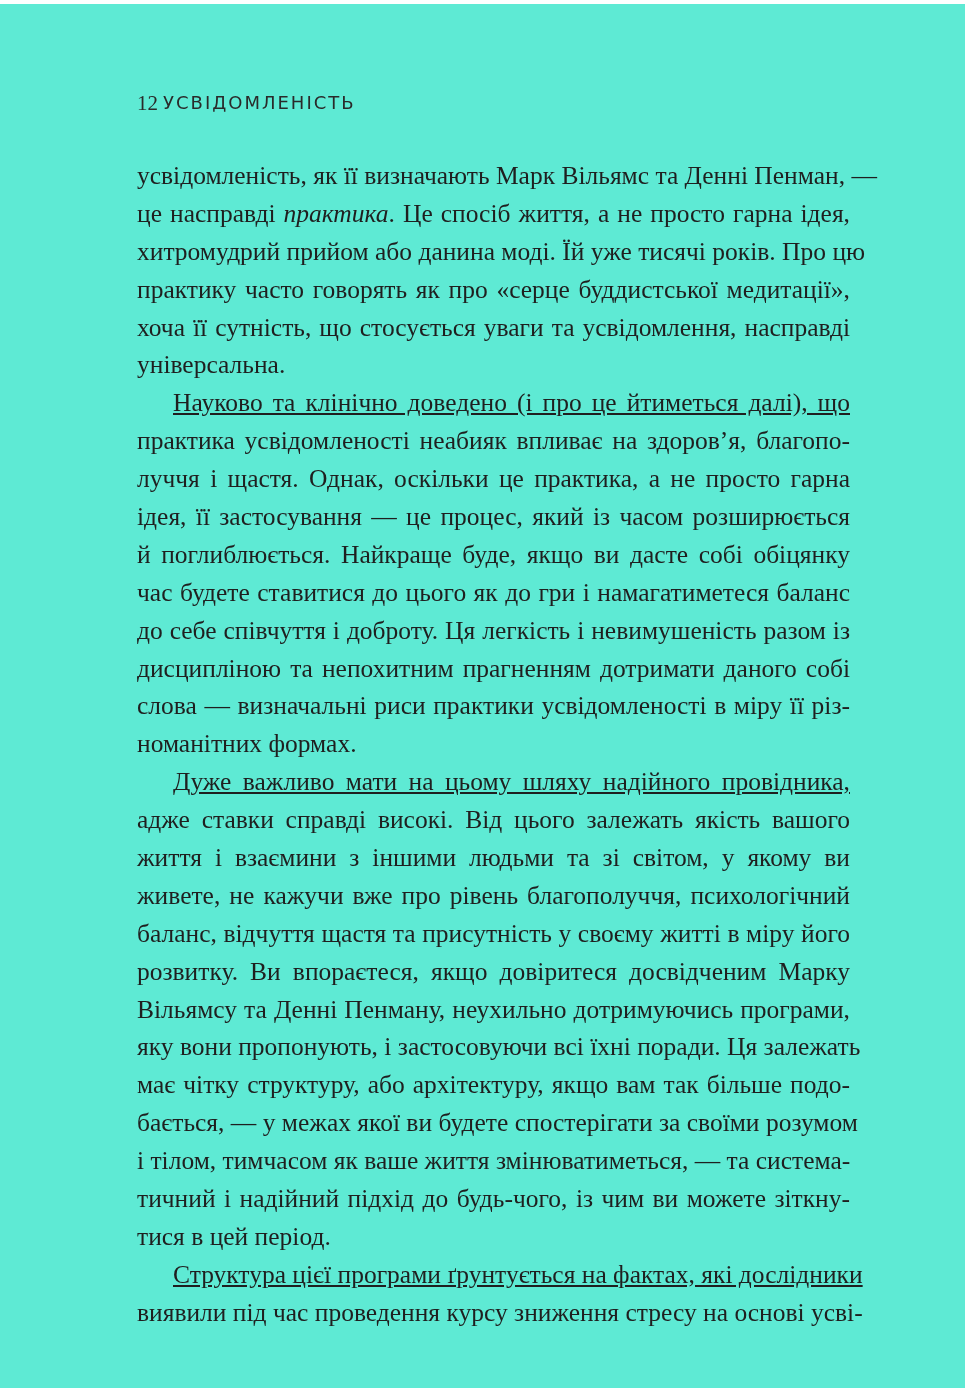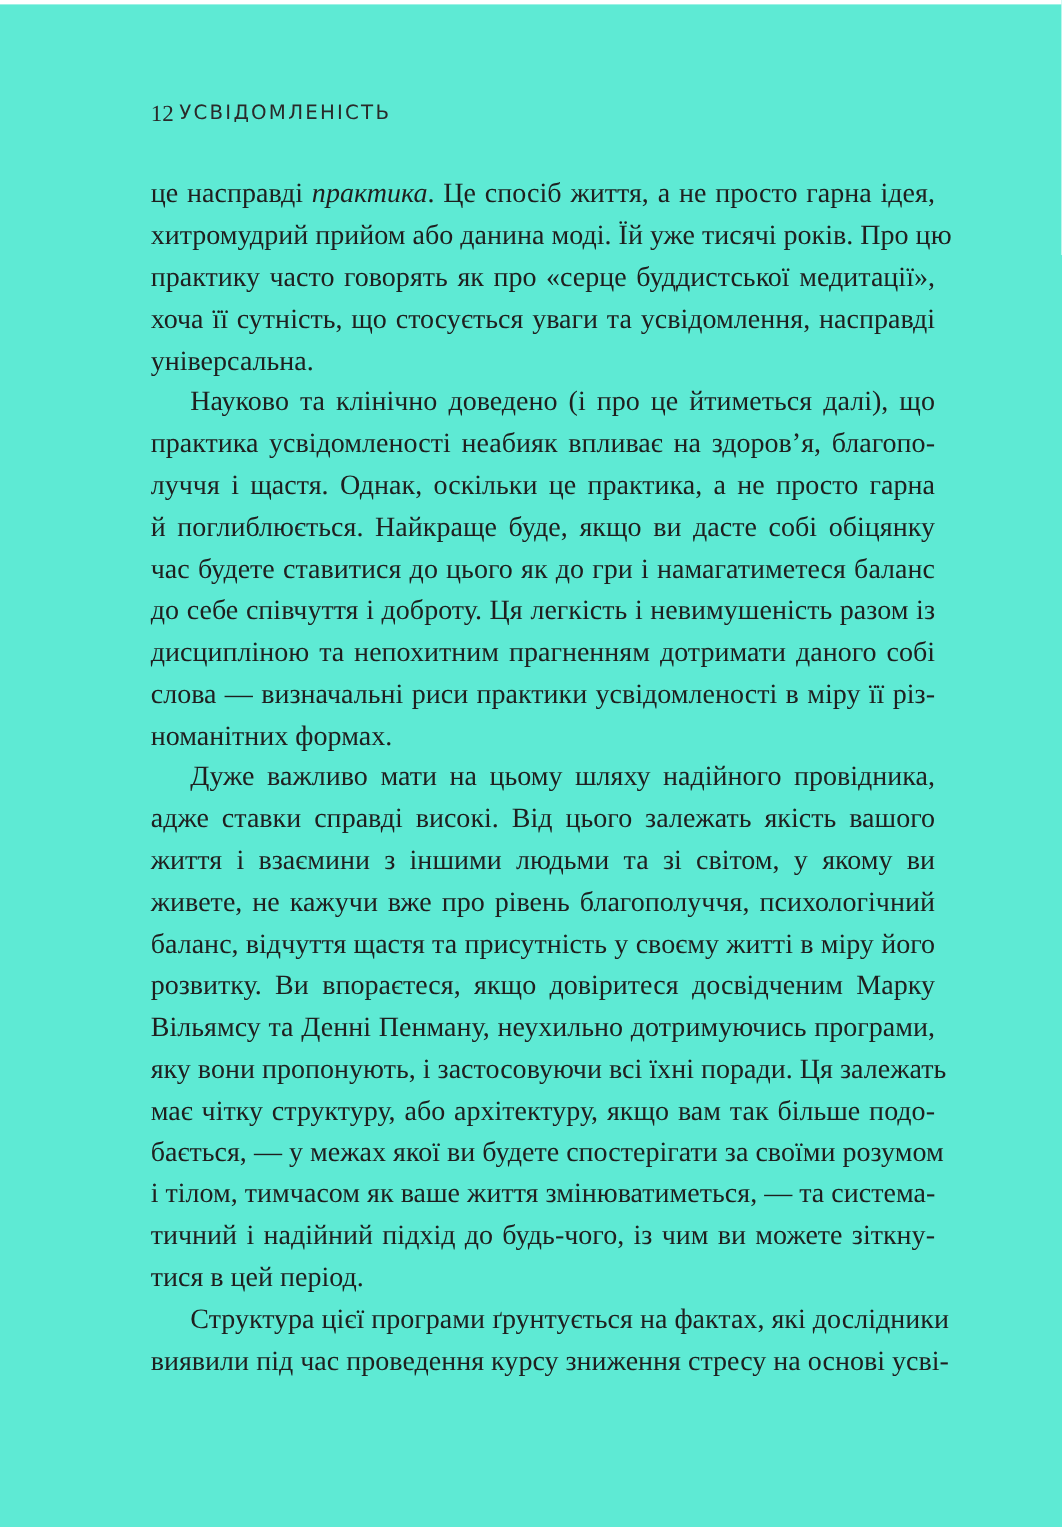--- a/index.html
+++ b/index.html
@@ -65,46 +65,49 @@
       white-space: nowrap;
       text-align: justify;
       text-align-last: justify;
       height: 37.9px;
     }
     .line.last {
       text-align-last: left;
     }
     .line.indent {
       padding-left: 36px;
+      text-decoration: underline;
     }
     em {
       font-style: italic;
     }
   </style>
 </head>
 <body>
 
 <div class="page">
   <div class="running-head">
     <span class="page-number">12</span>
     <span class="running-title">УСВІДОМЛЕНІСТЬ</span>
   </div>
 
   <div class="body-text" id="body-text">
       <div>
+        <span class="line">усвідомленість, як її визначають Марк Вільямс та Денні Пенман, —</span>
         <span class="line">це насправді <em>практика</em>. Це спосіб життя, а не просто гарна ідея,</span>
         <span class="line">хитромудрий прийом або данина моді. Їй уже тисячі років. Про цю</span>
         <span class="line">практику часто говорять як про «серце буддистської медитації»,</span>
         <span class="line">хоча її сутність, що стосується уваги та усвідомлення, насправді</span>
         <span class="line last">універсальна.</span>
       </div>
       <div>
         <span class="line indent">Науково та клінічно доведено (і про це йтиметься далі), що</span>
         <span class="line">практика усвідомленості неабияк впливає на здоров’я, благопо-</span>
         <span class="line">луччя і щастя. Однак, оскільки це практика, а не просто гарна</span>
+        <span class="line">ідея, її застосування — це процес, який із часом розширюється</span>
         <span class="line">й поглиблюється. Найкраще буде, якщо ви дасте собі обіцянку</span>
         <span class="line">час будете ставитися до цього як до гри і намагатиметеся баланс</span>
         <span class="line">до себе співчуття і доброту. Ця легкість і невимушеність разом із</span>
         <span class="line">дисципліною та непохитним прагненням дотримати даного собі</span>
         <span class="line">слова — визначальні риси практики усвідомленості в міру її різ-</span>
         <span class="line last">номанітних формах.</span>
       </div>
       <div>
         <span class="line indent">Дуже важливо мати на цьому шляху надійного провідника,</span>
         <span class="line">адже ставки справді високі. Від цього залежать якість вашого</span>

